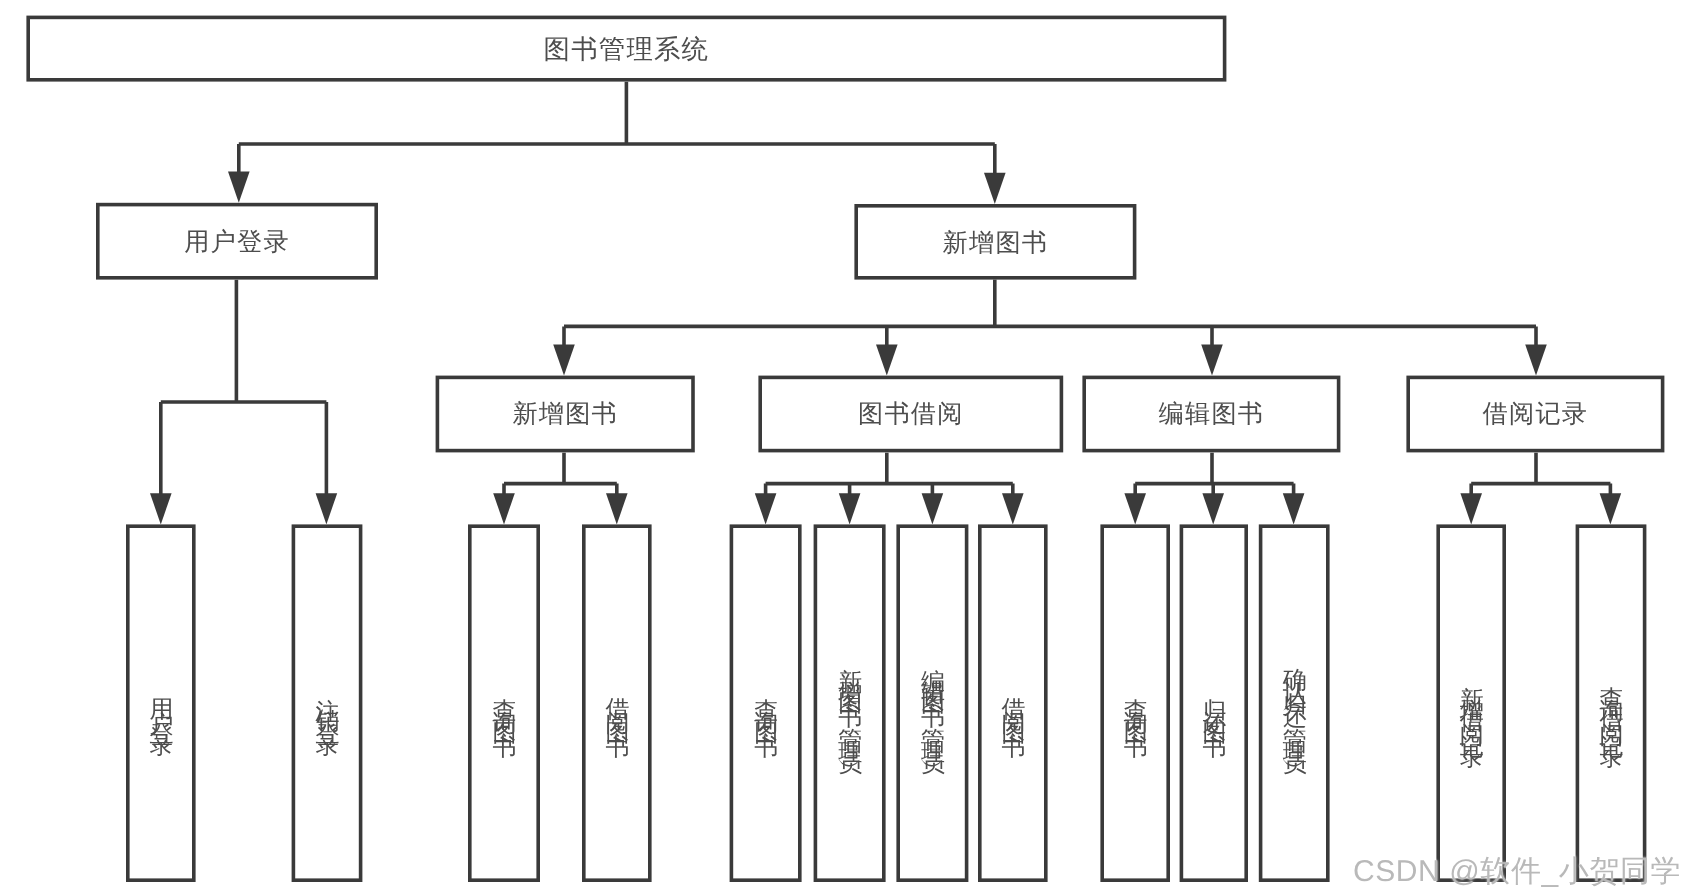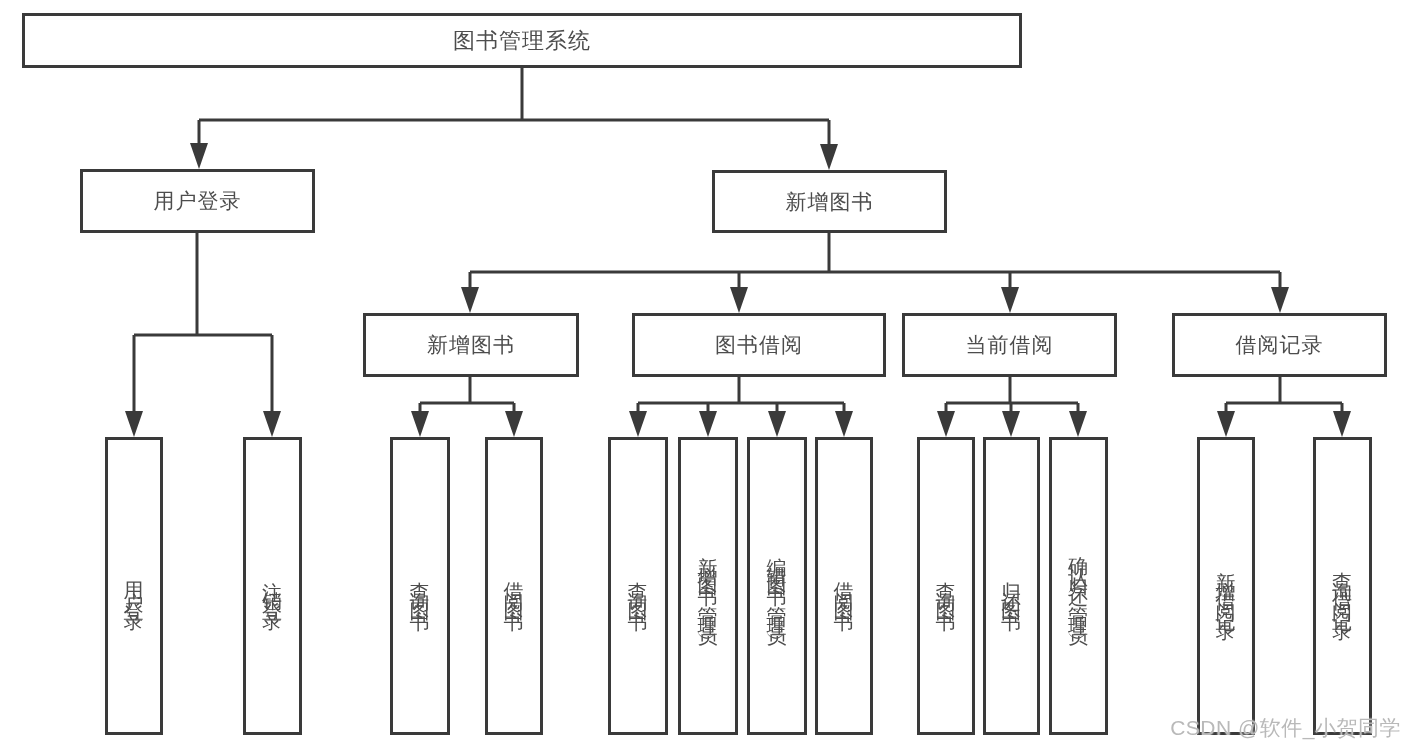--- a/index.html
+++ b/index.html
@@ -50,21 +50,21 @@
     font-size: 20px;
     letter-spacing: 10px;
     line-height: 1;
     color: #4d4d4d;
   }
 
   .watermark {
     position: absolute;
     right: 4px;
     bottom: 5px;
-    font-size: 21px;
+    font-size: 25px;
     color: #b9b9b9;
     letter-spacing: 0.5px;
     text-shadow: 0 0 2px #ffffff;
     z-index: 5;
   }
 </style>
 </head>
 <body>
 
 <div class="canvas">
@@ -123,21 +123,21 @@
 
   <div class="node hnode" style="left:363px; top:313px; width:216px; height:64px;">
     <span>新增图书</span>
   </div>
 
   <div class="node hnode" style="left:632px; top:313px; width:254px; height:64px;">
     <span>图书借阅</span>
   </div>
 
   <div class="node hnode" style="left:902px; top:313px; width:215px; height:64px;">
-    <span>当前借阅</span>
+    <span>编辑图书</span>
   </div>
 
   <div class="node hnode" style="left:1172px; top:313px; width:215px; height:64px;">
     <span>借阅记录</span>
   </div>
 
   <div class="node vnode" style="left:105px; width:58px;">
     <span class="vtext">用户登录</span>
   </div>
 

